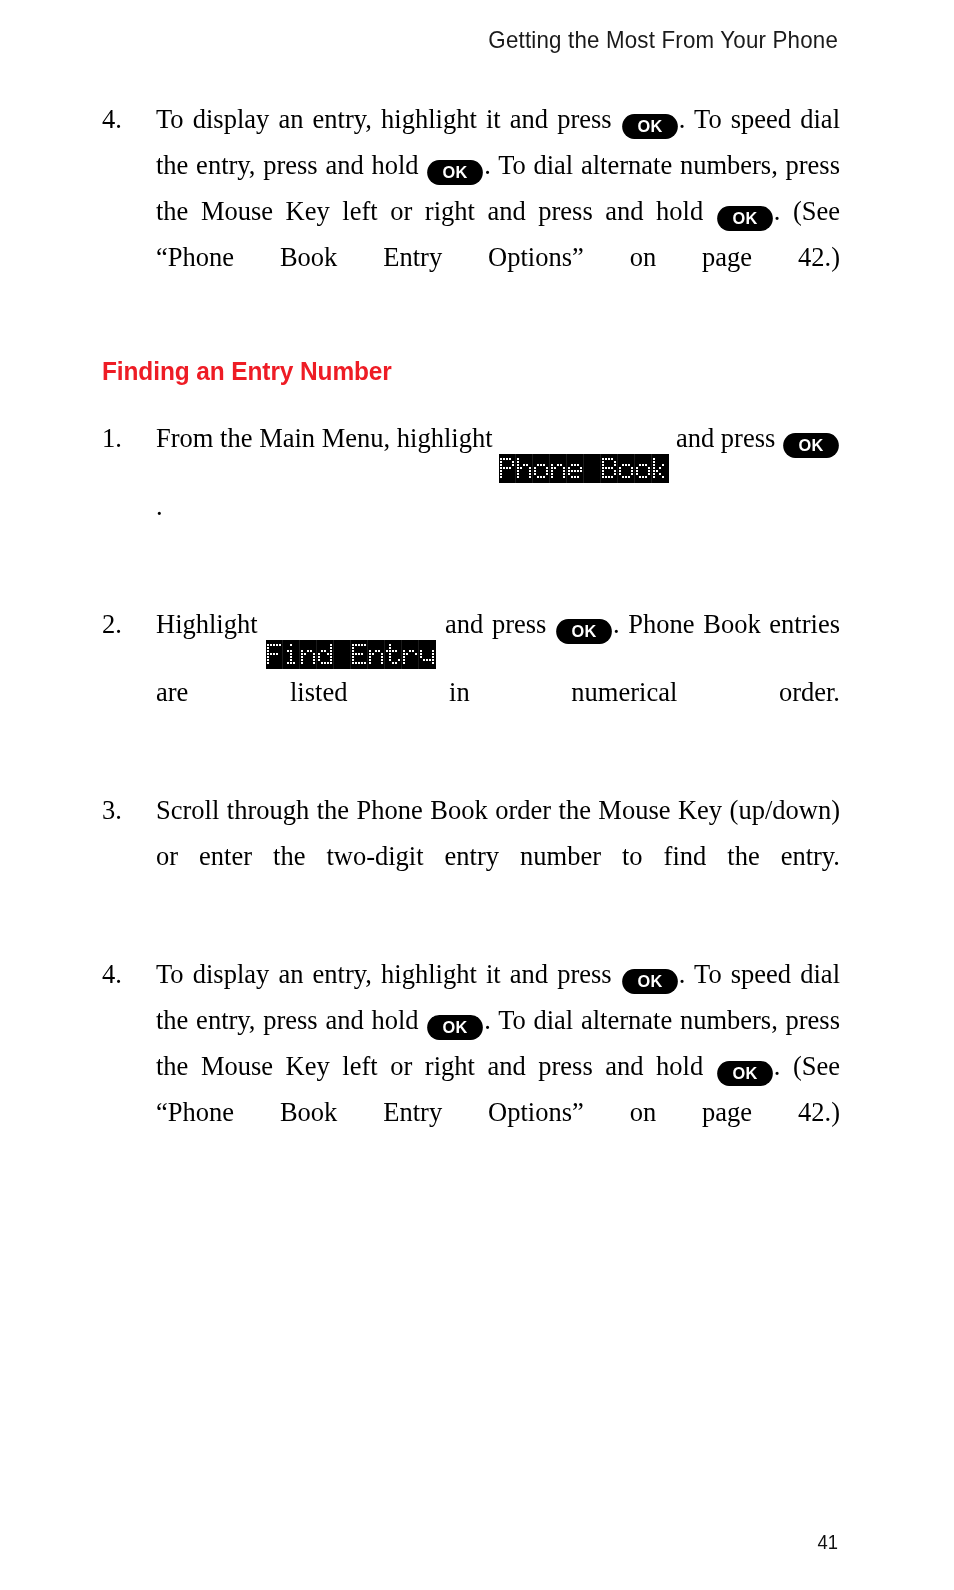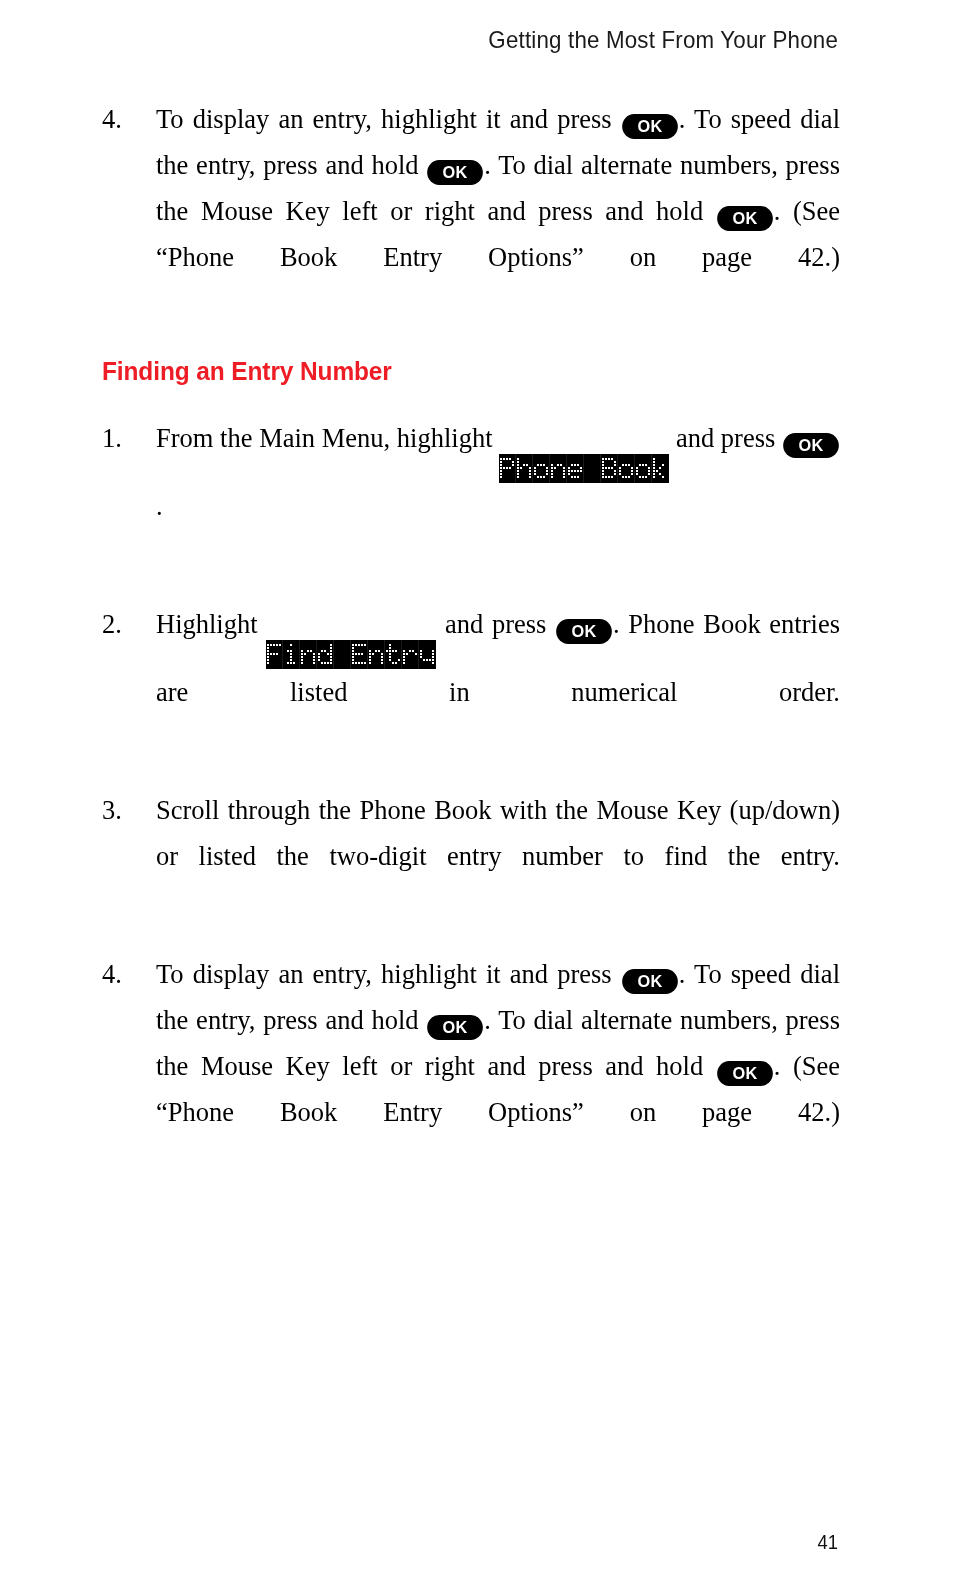--- a/index.html
+++ b/index.html
@@ -428,21 +428,21 @@
                 <i class="px" style="left: 12px; top: 12px;"></i>
                 <i class="px" style="left: 3px; top: 15px;"></i>
                 <i class="px" style="left: 6px; top: 15px;"></i>
                 <i class="px" style="left: 9px; top: 15px;"></i>
                 <i class="px" style="left: 12px; top: 15px;"></i>
                 <i class="px" style="left: 12px; top: 18px;"></i>
               </span></span></span> and press <span class="ok-key">OK</span>. Phone Book entries are listed in numerical order.</span>
       </div>
       <div class="list-item">
         <span class="item-number">3.</span>
-        <span class="item-body">Scroll through the Phone Book with the Mouse Key (up/down) or listed the two-digit entry number to find the entry.</span>
+        <span class="item-body">Scroll through the Phone Book order the Mouse Key (up/down) or enter the two-digit entry number to find the entry.</span>
       </div>
       <div class="list-item">
         <span class="item-number">4.</span>
         <span class="item-body">To display an entry, highlight it and press <span class="ok-key">OK</span>. To speed dial the entry, press and hold <span class="ok-key">OK</span>. To dial alternate numbers, press the Mouse Key left or right and press and hold <span class="ok-key">OK</span>. (See “Phone Book Entry Options” on page 42.)</span>
       </div>
     </div>
 </div>
 
 <div class="folio">41</div>
 

